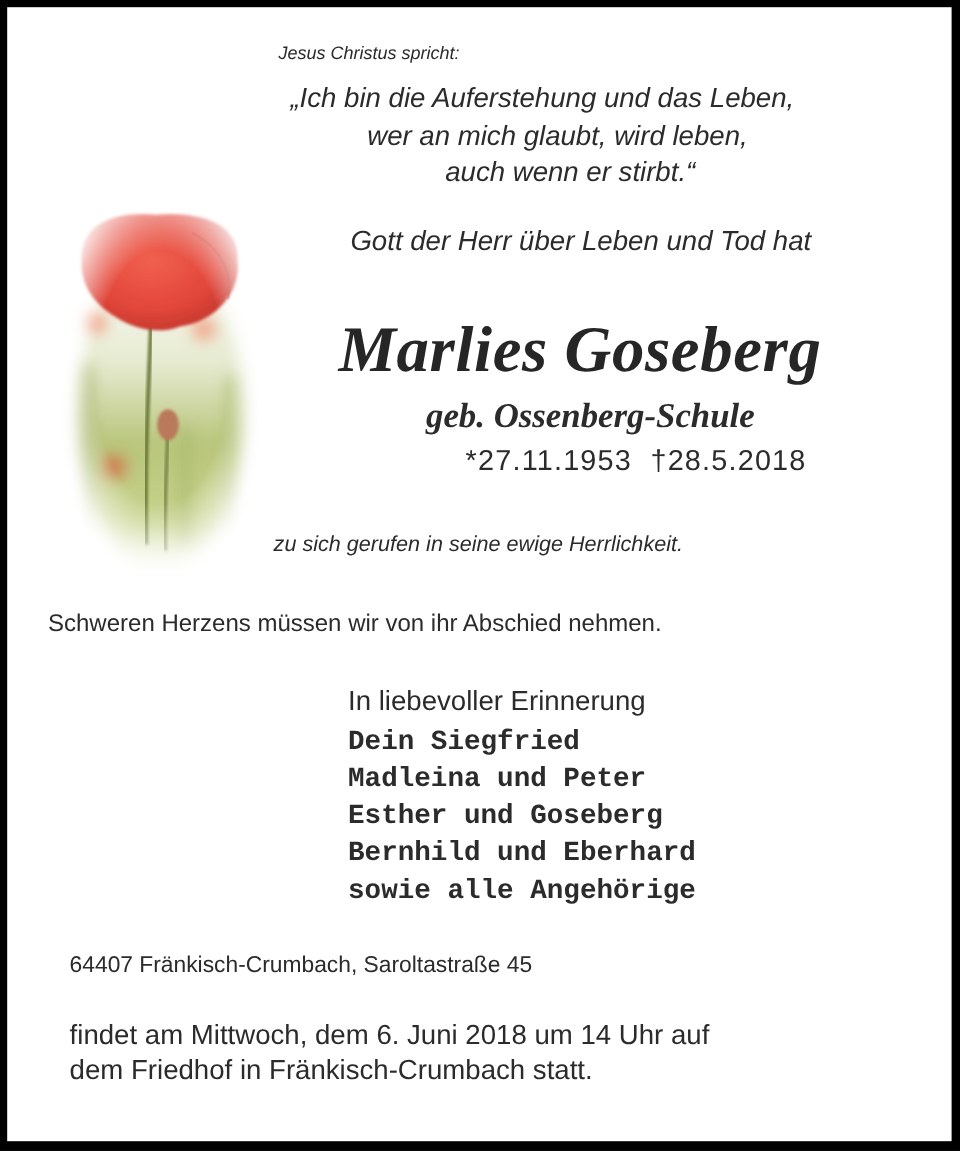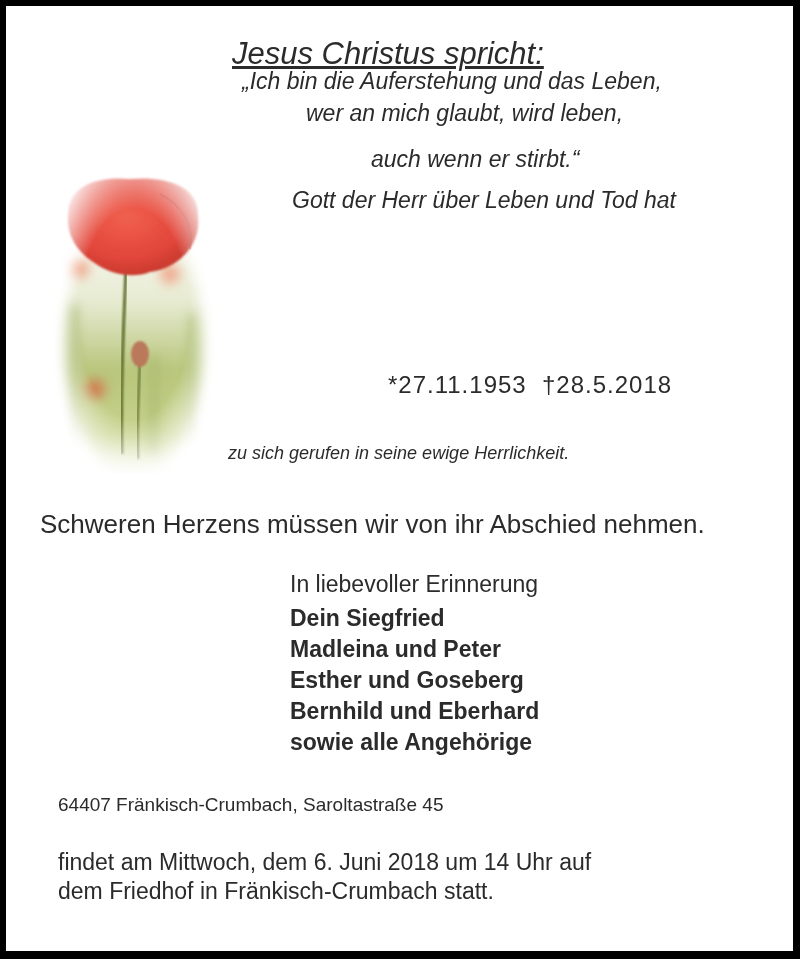--- a/index.html
+++ b/index.html
@@ -8,47 +8,47 @@
       position: absolute; left: 6px; top: 6px; width: 787px; height: 945px;
       background: #fff; box-sizing: border-box;
     }
     .t { position: absolute; color: #2b2b2b; white-space: nowrap; }
     .sans { font-family: "Liberation Sans", sans-serif; }
     .serif { font-family: "Liberation Serif", serif; }
     .ital { font-style: italic; }
     .q1 { top: 30px; left: 226px; }
     .q2 { top: 62px; left: 236px; text-align: right; }
     .q3 { top: 94px; left: 300px; }
-    .q4 { top: 140px; left: 365px; }
+    .q4 { top: 124px; left: 365px; }
 
     .intro { top: 181px; left: 286px; font-size: 23px; }
     .name { top: 254px; left: 276px; font-size: 54px; font-weight: bold; letter-spacing: 0.5px; color: #262626; }
     .maiden { top: 325px; left: 349px; font-size: 29px; font-weight: bold; }
     .dates { top: 365px; left: 371px; font-size: 24px; letter-spacing: 1px; margin-left: 11px; }
     .called { top: 437px; left: 222px; font-size: 18px; }
-    .farewell { top: 503px; left: 34px; font-size: 26px; }
+    .farewell { top: 503px; left: 34px; font-size: 20px; }
 
     .memory { top: 565px; left: 284px; font-size: 23px; }
     .mourners { position: absolute; top: 597px; left: 284px; }
-    .mourner { font-family: Liberation Sans, sans-serif; font-weight: bold; font-size: 23px; line-height: 31px; color: #2b2b2b; white-space: nowrap; }
+    .mourner { font-family: Liberation Mono, monospace; font-weight: bold; font-size: 23px; line-height: 31px; color: #2b2b2b; white-space: nowrap; }
 
     .address { top: 788px; left: 52px; font-size: 19px; }
     .service { position: absolute; top: 842px; left: 52px; }
     .service-line { font-family: "Liberation Sans", sans-serif; font-size: 23px; line-height: 29px; color: #2b2b2b; white-space: nowrap; }
 
     .poppy {
       position: absolute; left: 44px; top: 148px; width: 168px; height: 320px;
     }
   </style>
 </head>
 <body>
 
 <div class="frame">
 
-  <div class="t sans ital q1" style="font-size:31px;text-decoration:underline;">Jesus Christus spricht:</div>
+  <div class="t sans ital q1" style="font-size:15px;">Jesus Christus spricht:</div>
   <div class="t sans ital q2" style="font-size:23px;">„Ich bin die Auferstehung und das Leben,</div>
   <div class="t sans ital q3" style="font-size:23px;">wer an mich glaubt, wird leben,</div>
   <div class="t sans ital q4" style="font-size:23px;">auch wenn er stirbt.“</div>
 
   <svg class="poppy" viewBox="0 0 168 320" xmlns="http://www.w3.org/2000/svg">
     <defs>
       <radialGradient id="fade" cx="50%" cy="50%" r="55%">
         <stop offset="60%" stop-color="#fff" stop-opacity="0"></stop>
         <stop offset="100%" stop-color="#fff" stop-opacity="1"></stop>
       </radialGradient>
@@ -82,20 +82,22 @@
     </g>
     <path d="M76 112 C 74 170, 70 230, 72 300" stroke="#5e6e2c" stroke-width="3" fill="none" filter="url(#soft)"></path>
     <path d="M90 205 C 89 240, 86 270, 88 305" stroke="#6b7a3a" stroke-width="2.5" fill="none" filter="url(#soft)"></path>
     <ellipse cx="90" cy="200" rx="9" ry="13" fill="#b9795a" filter="url(#soft)"></ellipse>
     <path d="M18 60 C 18 30, 50 22, 80 25 C 112 22, 150 30, 148 62 C 152 90, 128 115, 100 118 C 85 124, 64 122, 46 110 C 26 98, 16 80, 18 60 Z" fill="url(#petal)" filter="url(#soft)"></path>
     <path d="M110 40 C 130 50, 145 70, 140 95" stroke="#b8352b" stroke-width="2" fill="none" opacity="0.5"></path>
     <rect x="0" y="0" width="168" height="320" fill="url(#fade)"></rect>
   </svg>
 
   <div class="t sans ital intro">Gott der Herr über Leben und Tod hat</div>
+  <div class="t serif ital name">Marlies Goseberg</div>
+  <div class="t serif ital maiden">geb. Ossenberg-Schule</div>
   <div class="t sans dates" style="white-space:pre;">*27.11.1953  †28.5.2018</div>
   <div class="t sans ital called">zu sich gerufen in seine ewige Herrlichkeit.</div>
 
   <div class="t sans farewell">Schweren Herzens müssen wir von ihr Abschied nehmen.</div>
 
   <div class="t sans memory">In liebevoller Erinnerung</div>
   <div class="mourners">
     <div class="mourner">Dein Siegfried</div>
     <div class="mourner">Madleina und Peter</div>
     <div class="mourner">Esther und Goseberg</div>

